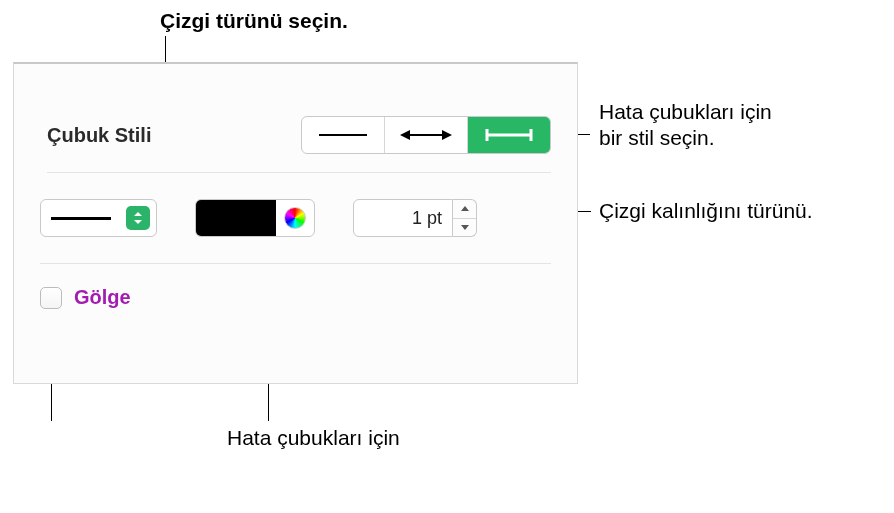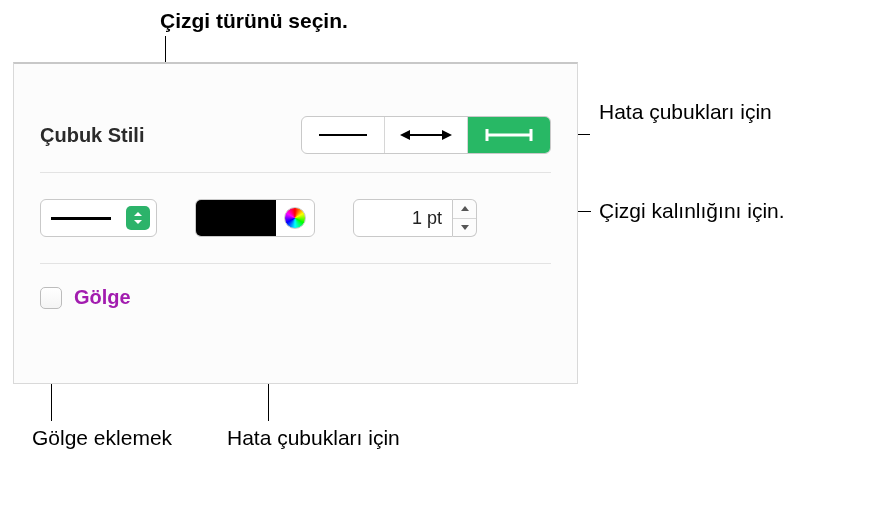--- a/index.html
+++ b/index.html
@@ -207,43 +207,43 @@
     }
   </style>
 </head>
 <body>
 
 <div class="callout" style="left:160px; top:8px;font-weight:bold;">Çizgi türünü seçin.</div>
 <div class="callout-line" style="left:165px; top:36px; width:1px; height:158px;"></div>
 
 <div class="callout" style="left:599px; top:99px;">
   <div>Hata çubukları için</div>
+  <div>bir stil seçin.</div>
 </div>
 <div class="callout-line" style="left:554px; top:113px; width:1px; height:42px;"></div>
 <div class="callout-line" style="left:554px; top:113px; width:10px; height:1px;"></div>
 <div class="callout-line" style="left:554px; top:155px; width:10px; height:1px;"></div>
 <div class="callout-line" style="left:554px; top:134px; width:36px; height:1px;"></div>
 
-<div class="callout" style="left:599px; top:198px;">Çizgi kalınlığını için.</div>
+<div class="callout" style="left:599px; top:198px;">Çizgi kalınlığını türünü.</div>
 <div class="callout-line" style="left:555px; top:211px; width:36px; height:1px;"></div>
 
 <div class="callout" style="left:32px; top:425px;">
-  <div>Gölge eklemek</div>
 </div>
 <div class="callout-line" style="left:51px; top:315px; width:1px; height:106px;"></div>
 
 <div class="callout" style="left:227px; top:425px;">
   <div>Hata çubukları için</div>
 </div>
 <div class="callout-line" style="left:268px; top:230px; width:1px; height:191px;"></div>
 
 <div class="panel">
   <div class="panel-inner">
 
-    <div class="row" style="padding-top:30px;">
+    <div class="row" style="padding-top:30px;margin-left:7px;">
       <div class="section-title">Çubuk Stili</div>
       <div class="segmented">
         <div class="seg-btn">
           <svg width="56" height="16" viewBox="0 0 56 16">
             <line x1="4" y1="8" x2="52" y2="8" stroke="#000" stroke-width="2"></line>
           </svg>
         </div>
         <div class="seg-btn">
           <svg width="56" height="16" viewBox="0 0 56 16">
             <line x1="10" y1="8" x2="46" y2="8" stroke="#000" stroke-width="2"></line>

